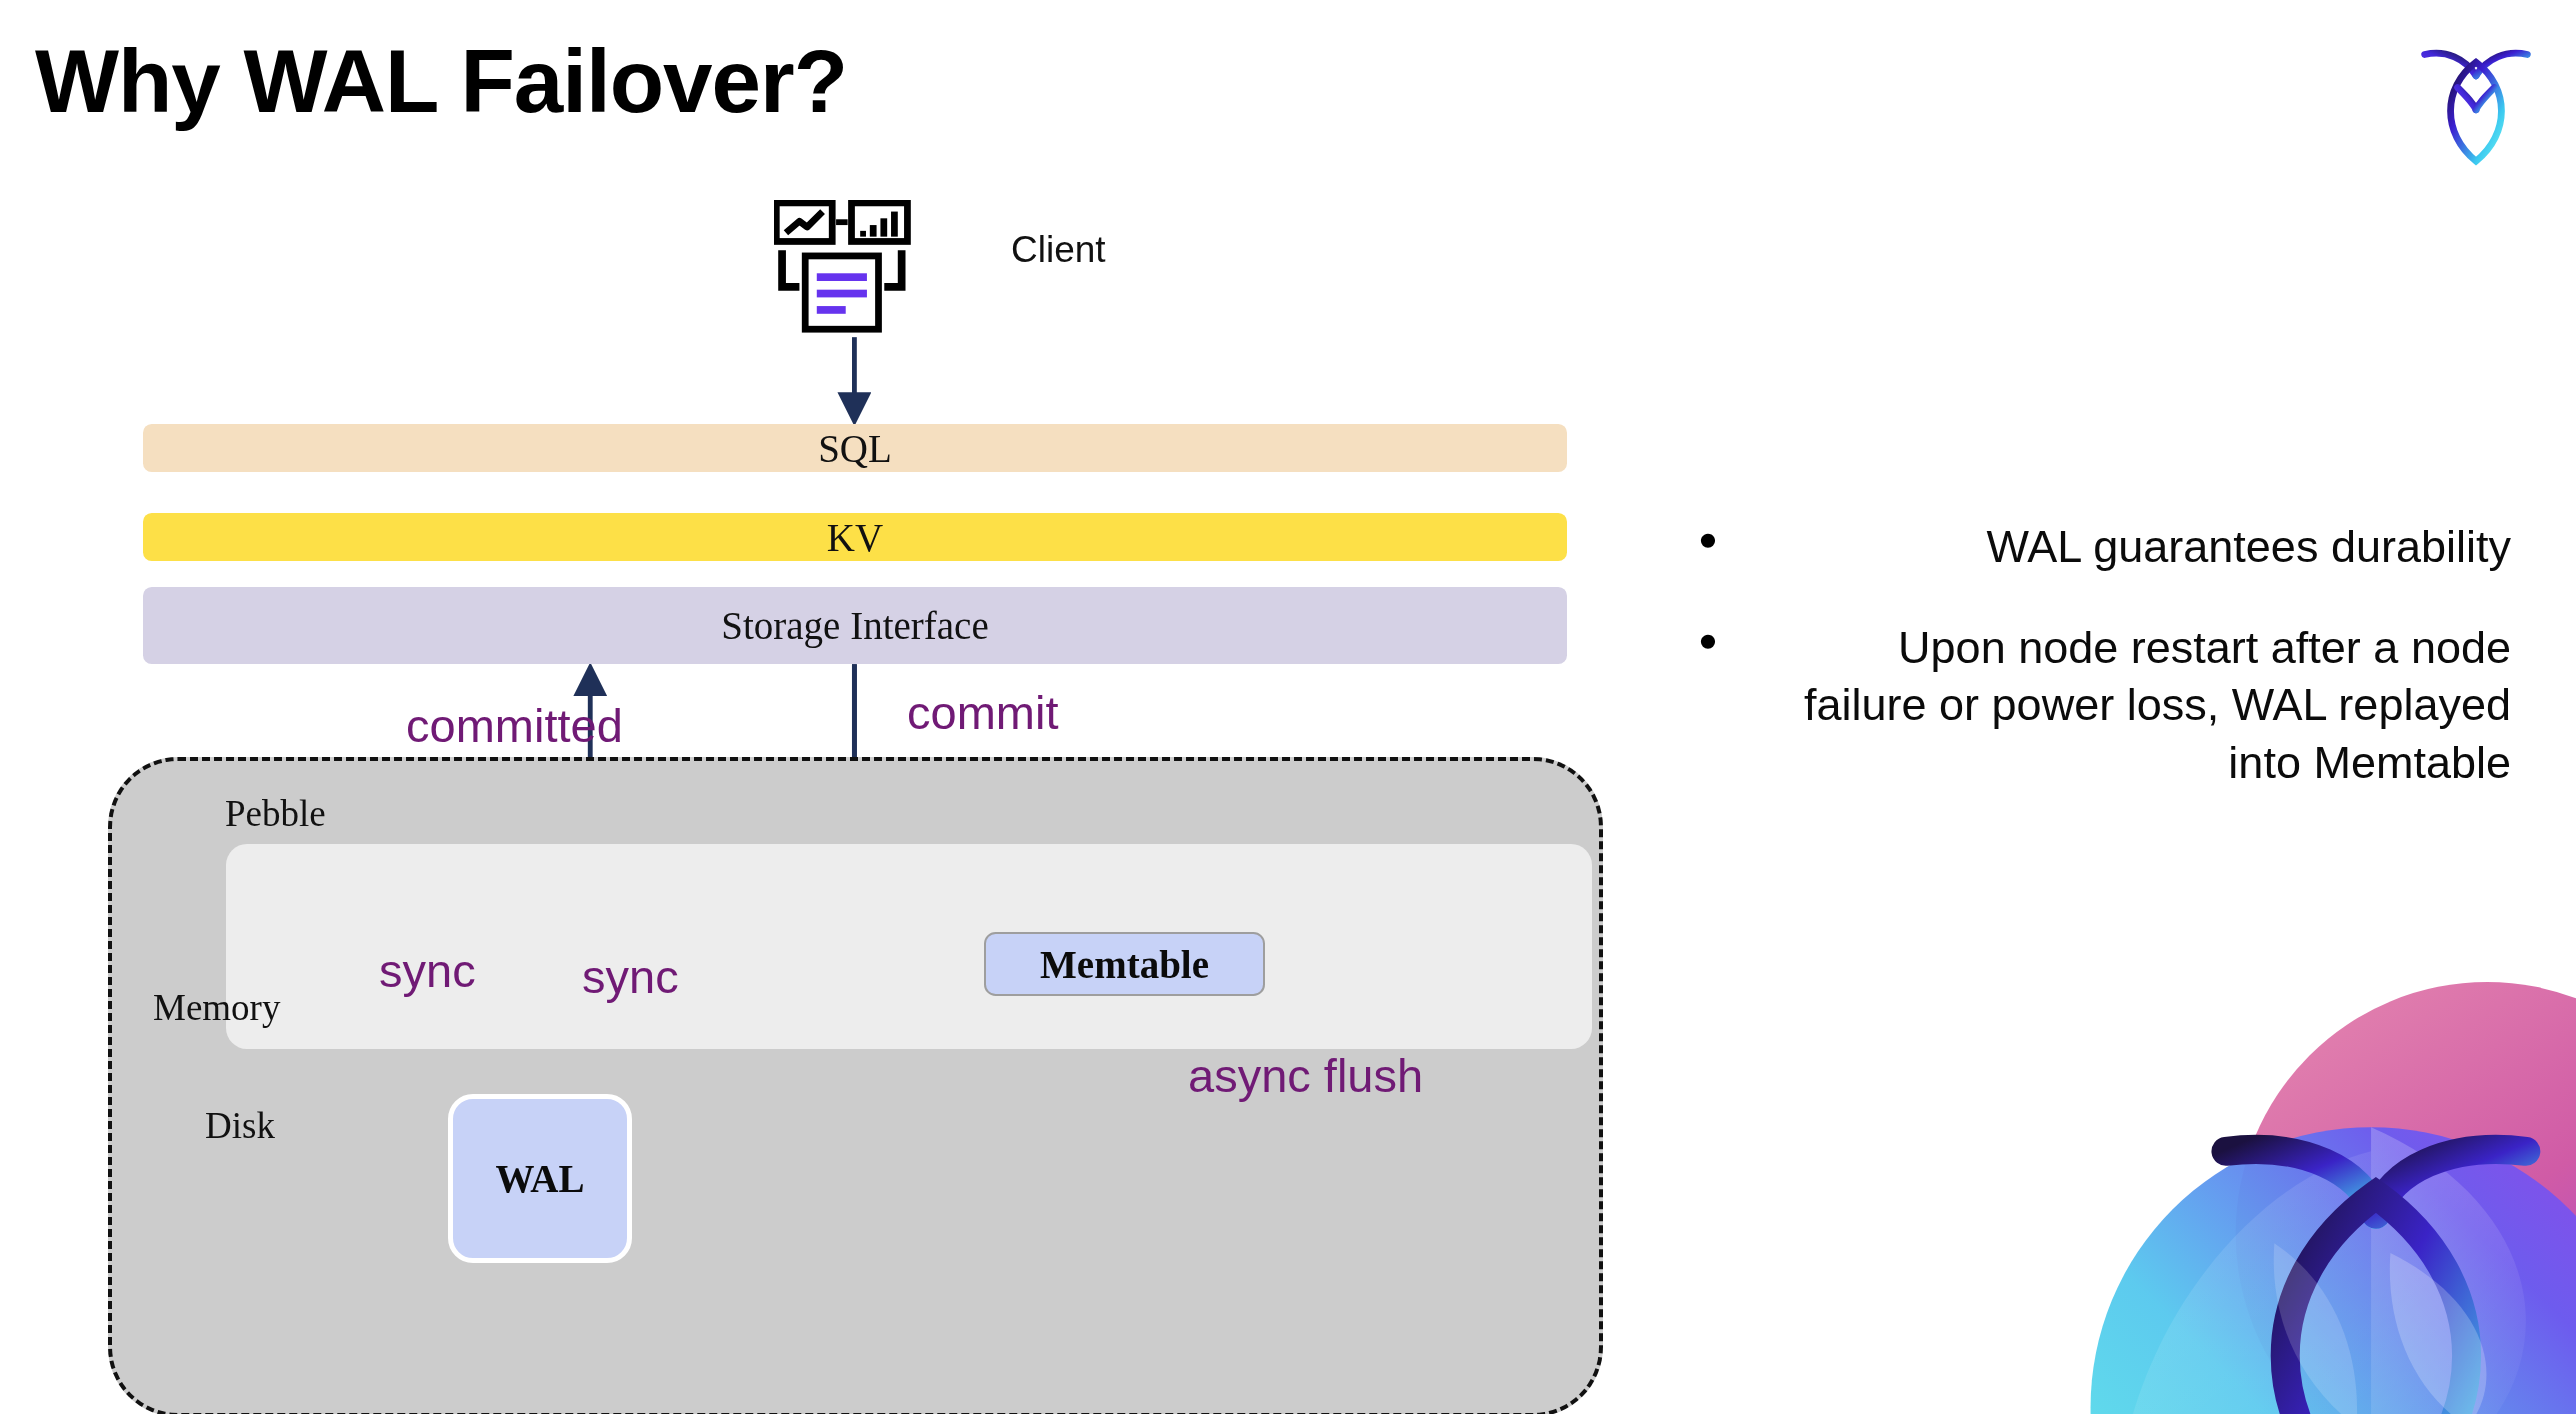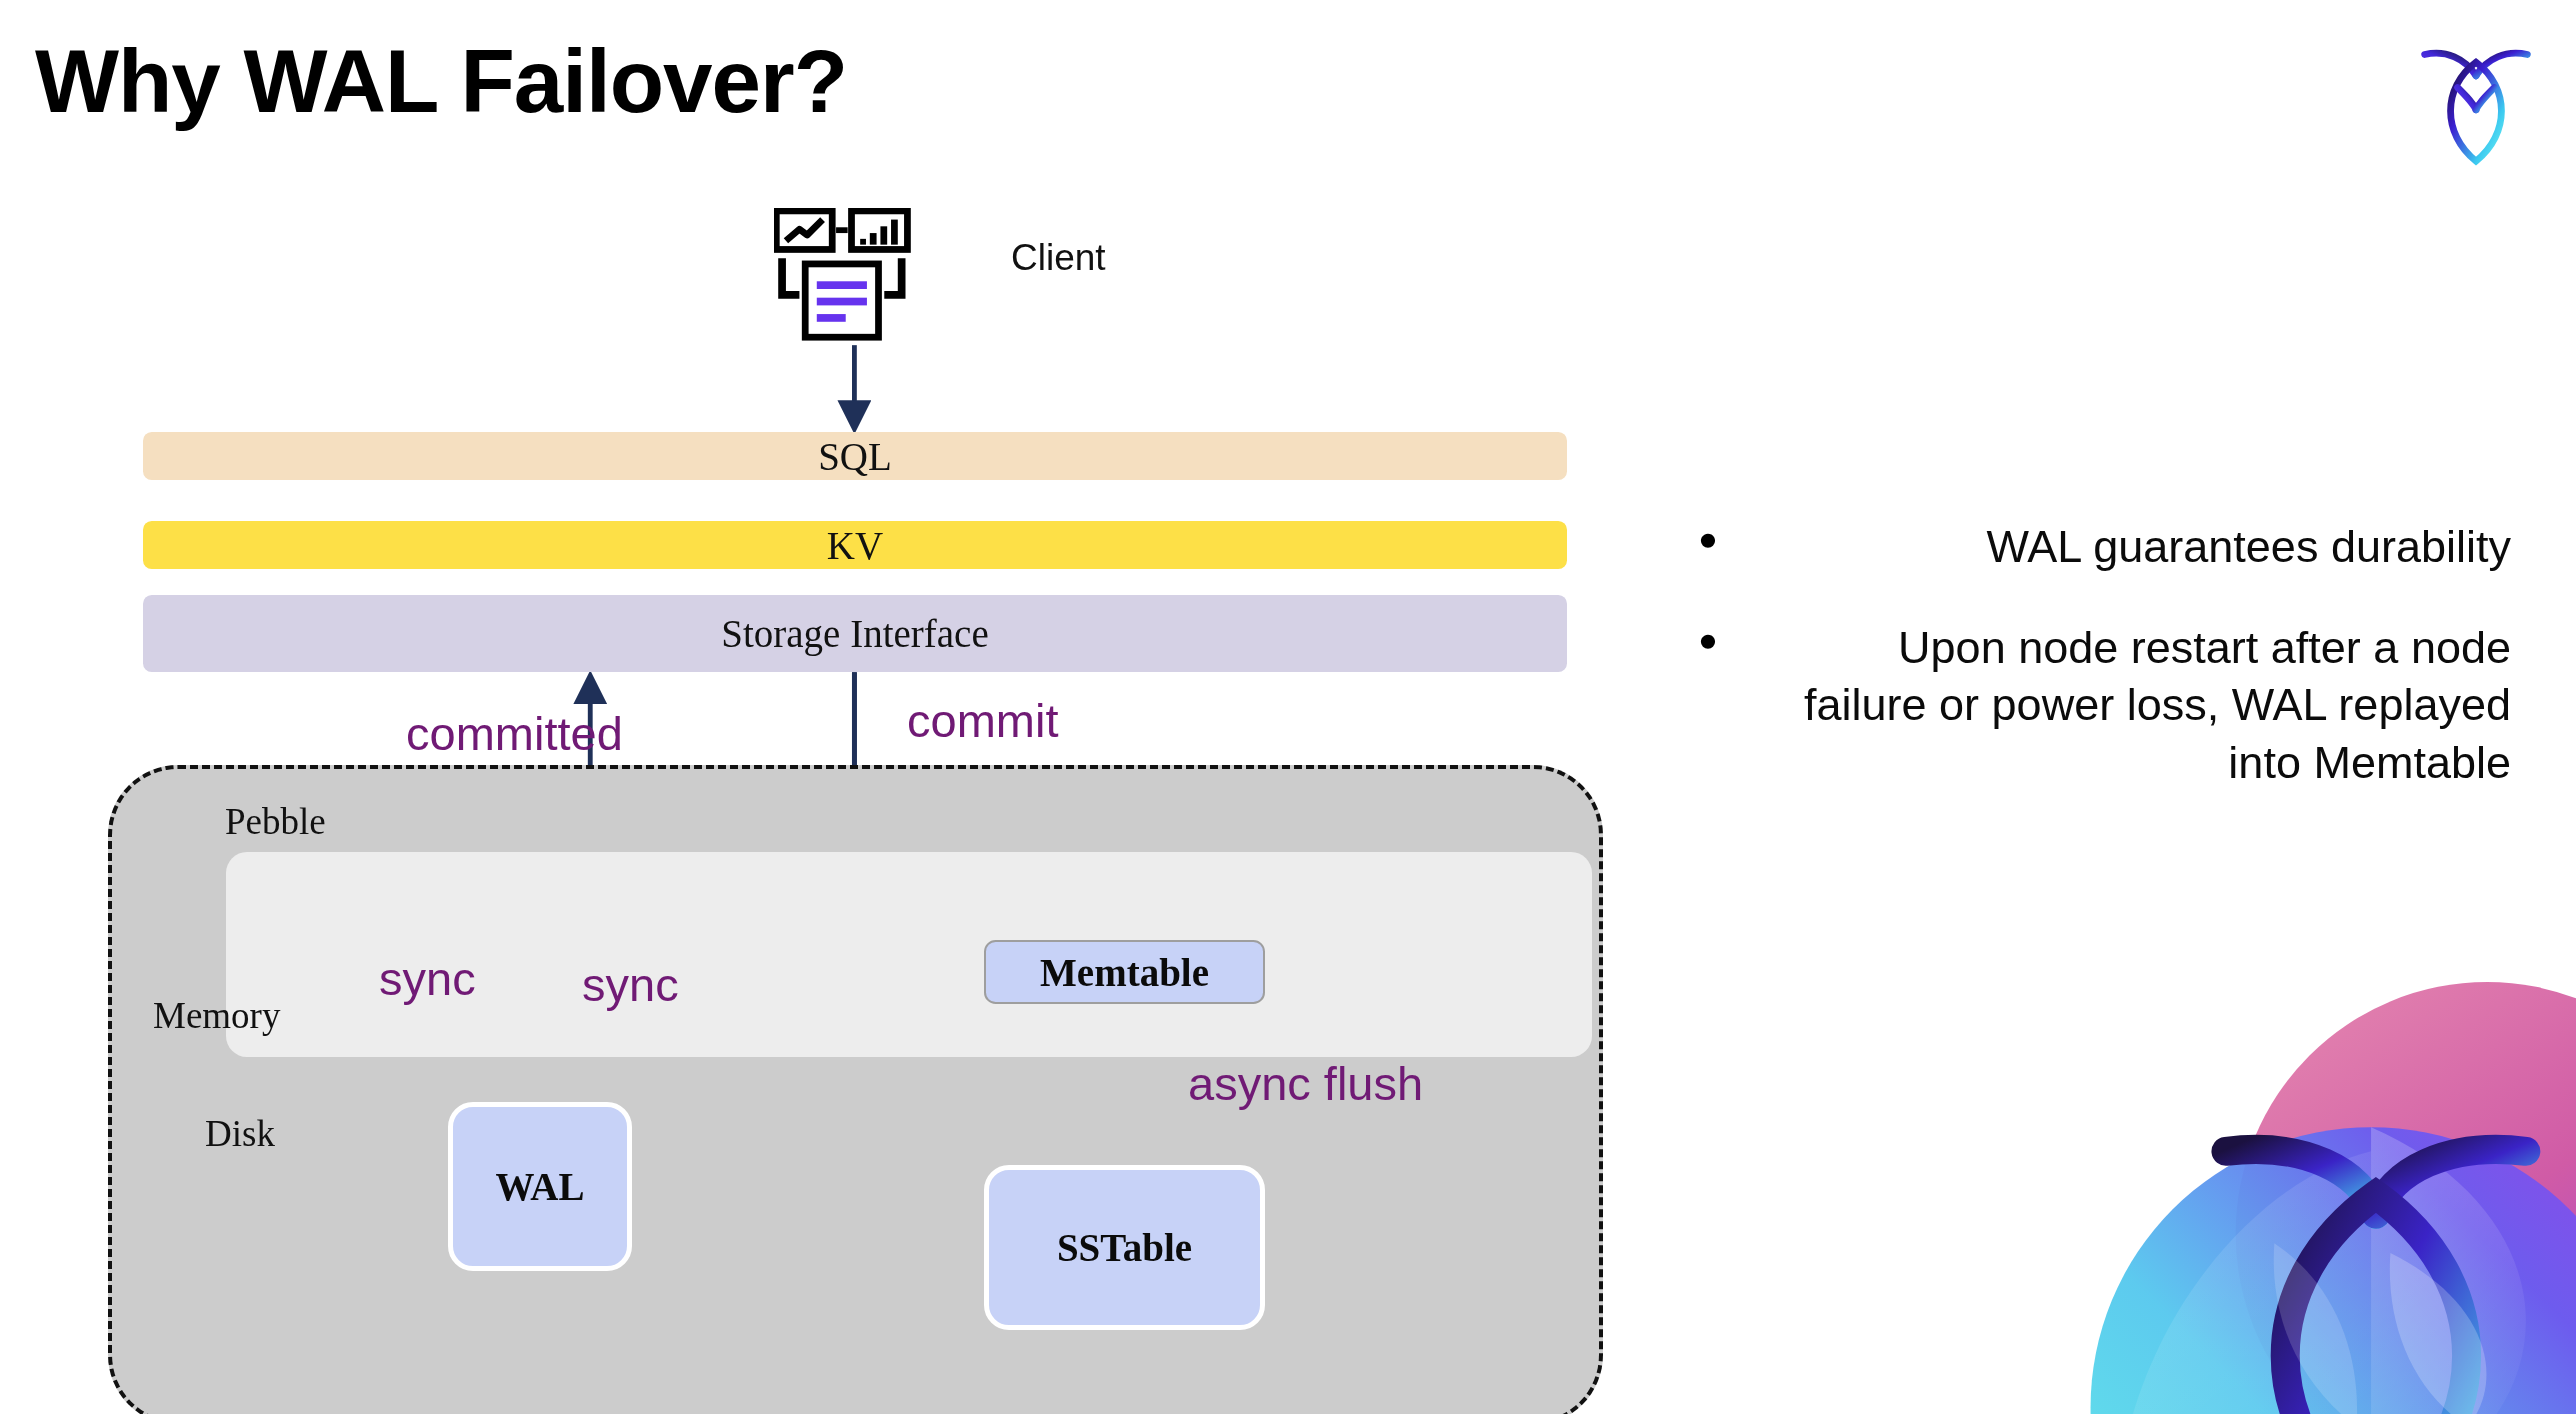--- a/index.html
+++ b/index.html
@@ -35,21 +35,21 @@
   
   #corner-art {
     position: absolute;
     left: 1984px; top: 924px;
     width: 600px; height: 503px;
     overflow: hidden;
     pointer-events: none;
   }
 
   
-  #diagram { position: absolute; left: 0; top: 16px; width: 1703px; height: 1134px; }
+  #diagram { position: absolute; left: 0; top: 8px; width: 1703px; height: 1134px; }
 
   
   #client-icon { position: absolute; left: 774px; top: 192px; width: 155px; height: 135px; }
   #client-label {
     position: absolute; left: 1011px; top: 221px;
     font-size: 37px; color: #111; font-family: "Liberation Sans", sans-serif;
     white-space: nowrap;
   }
 
   
@@ -290,23 +290,20 @@
     <div class="region-label" id="label-pebble">Pebble</div>
     <div class="region-label" id="label-memory">Memory</div>
     <div class="region-label" id="label-disk">Disk</div>
 
     <div class="node-box" id="node-memtable">
       <span>Memtable</span>
     </div>
     <div class="node-box" id="node-wal">
       <span>WAL</span>
     </div>
-    <div class="node-box" id="node-sstable">
-      <span>SSTable</span>
-    </div>
 
     <div class="edge-label" id="label-committed">committed</div>
     <div class="edge-label" id="label-commit">commit</div>
     <div class="edge-label" id="label-sync-1">sync</div>
     <div class="edge-label" id="label-sync-2">sync</div>
     <div class="edge-label" id="label-async">async flush</div>
   </div>
 
   <div id="bullets">
     <div class="bullet-row">

